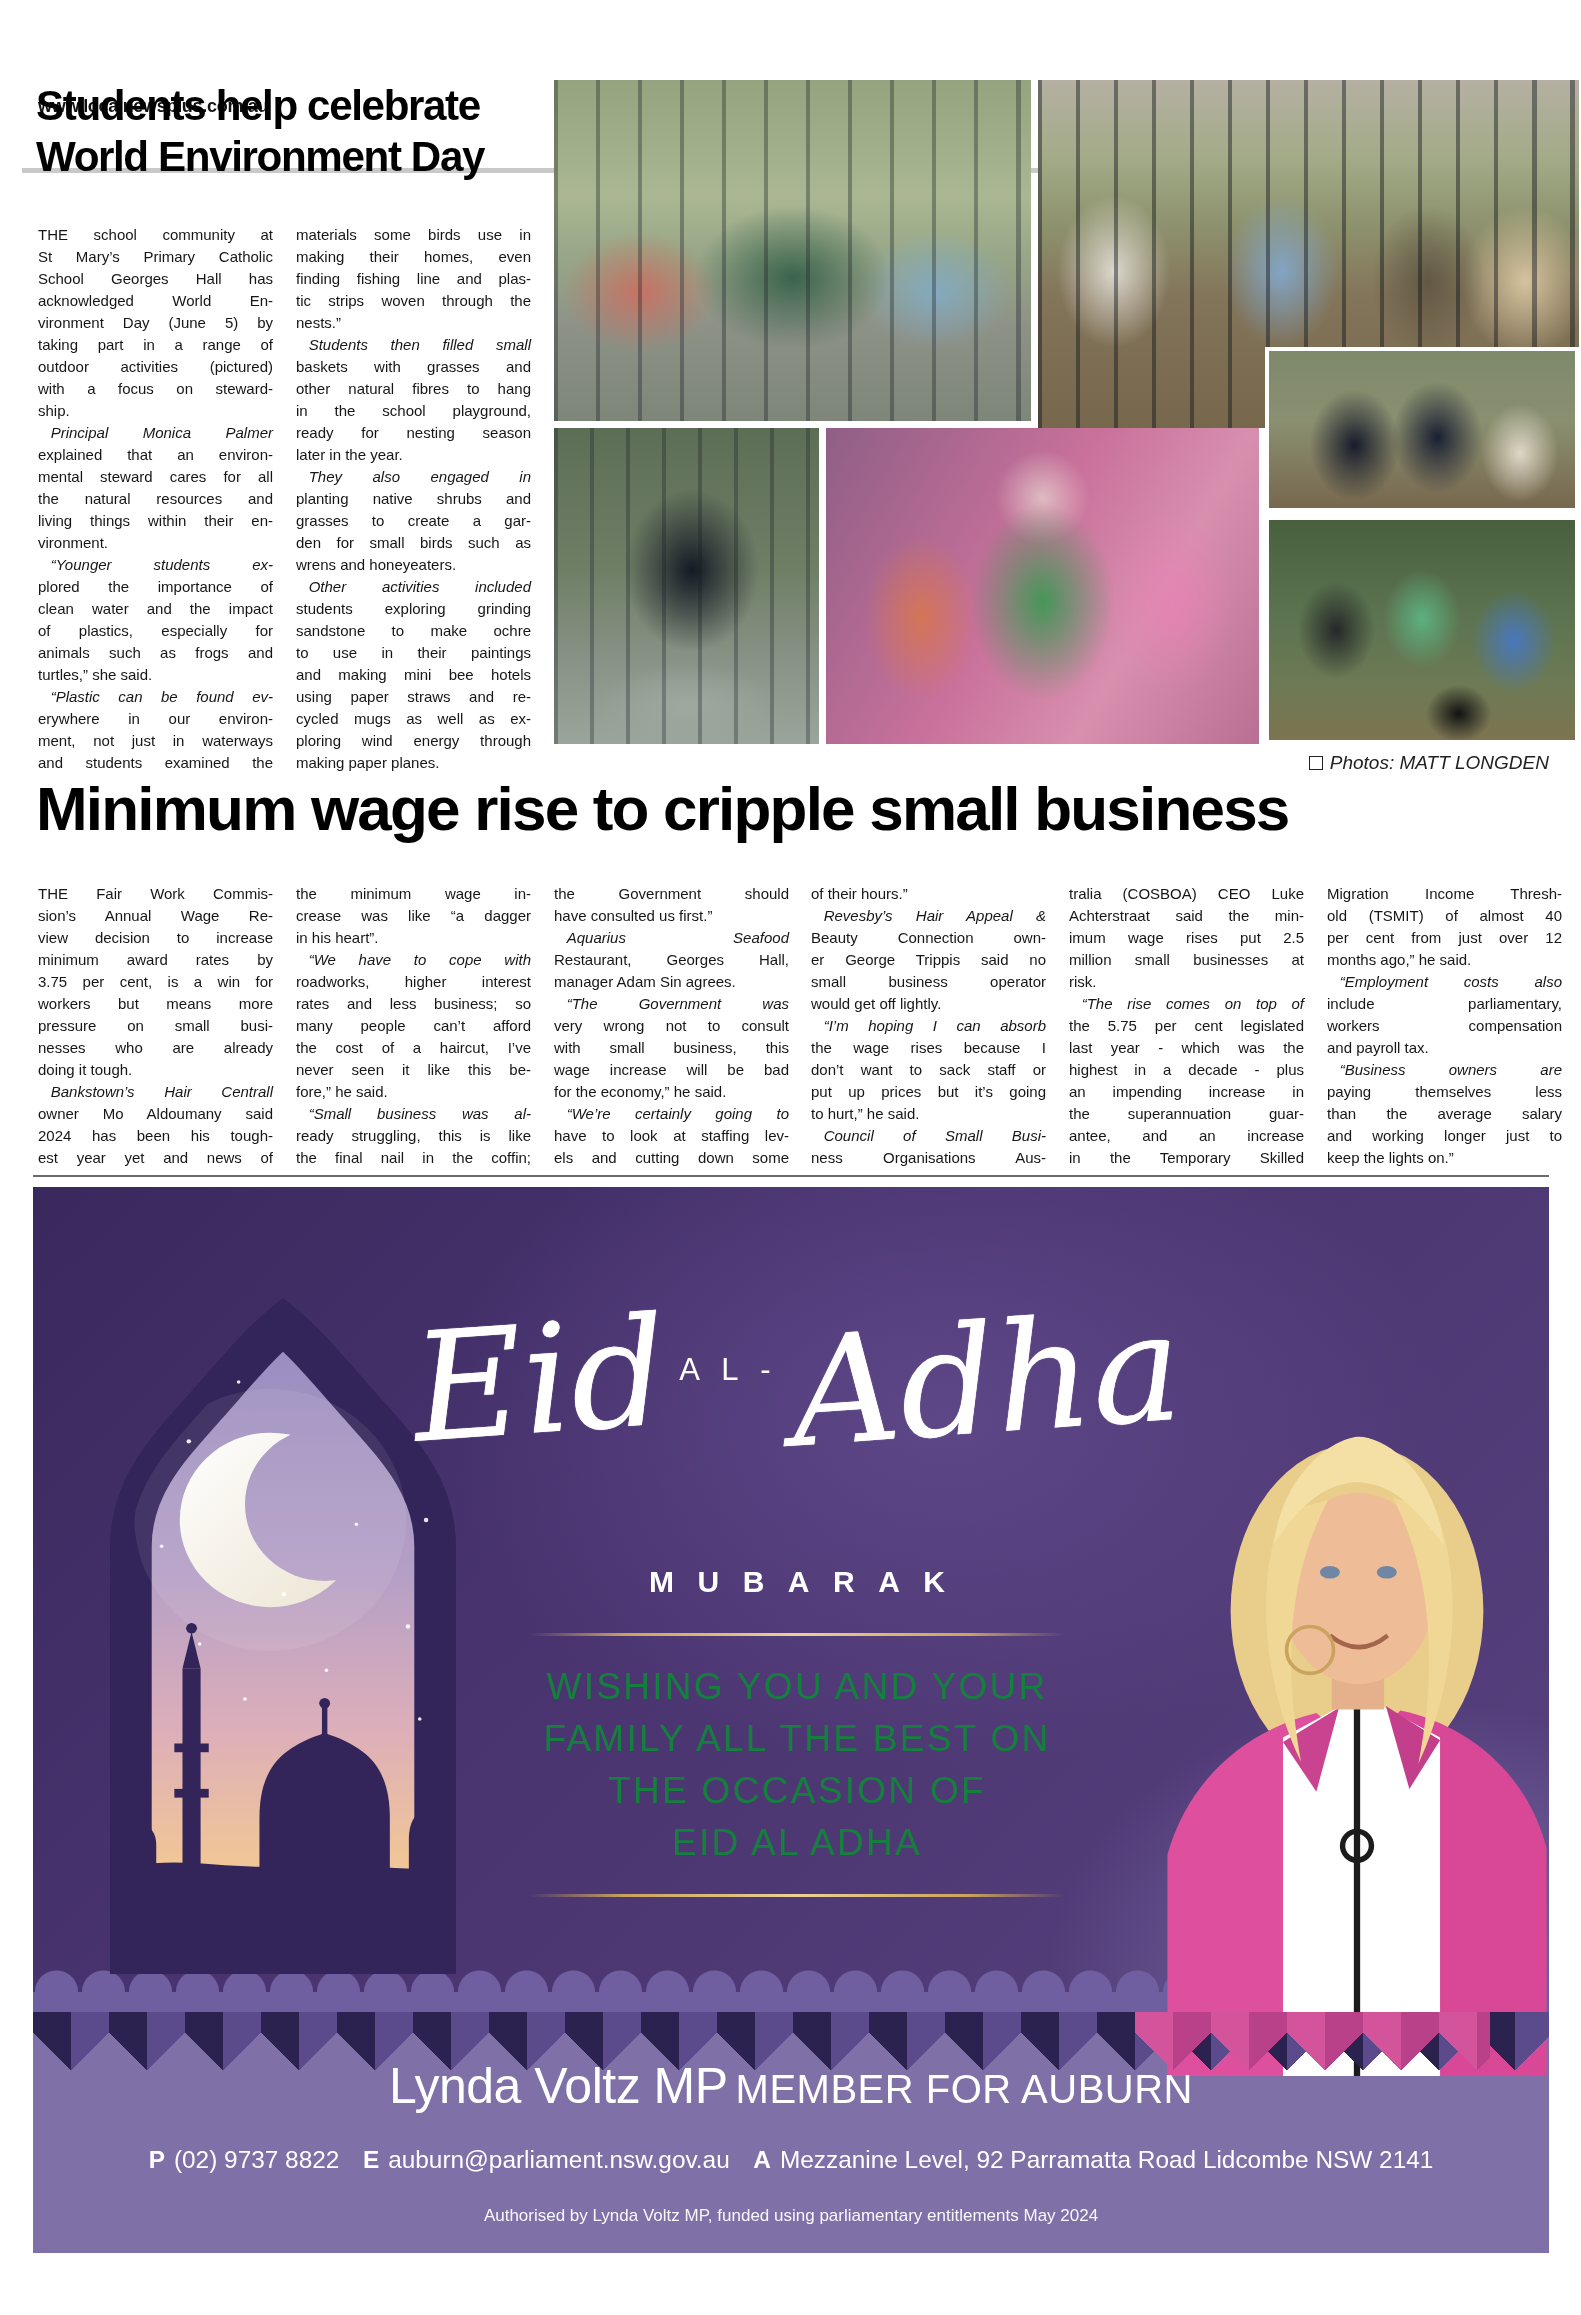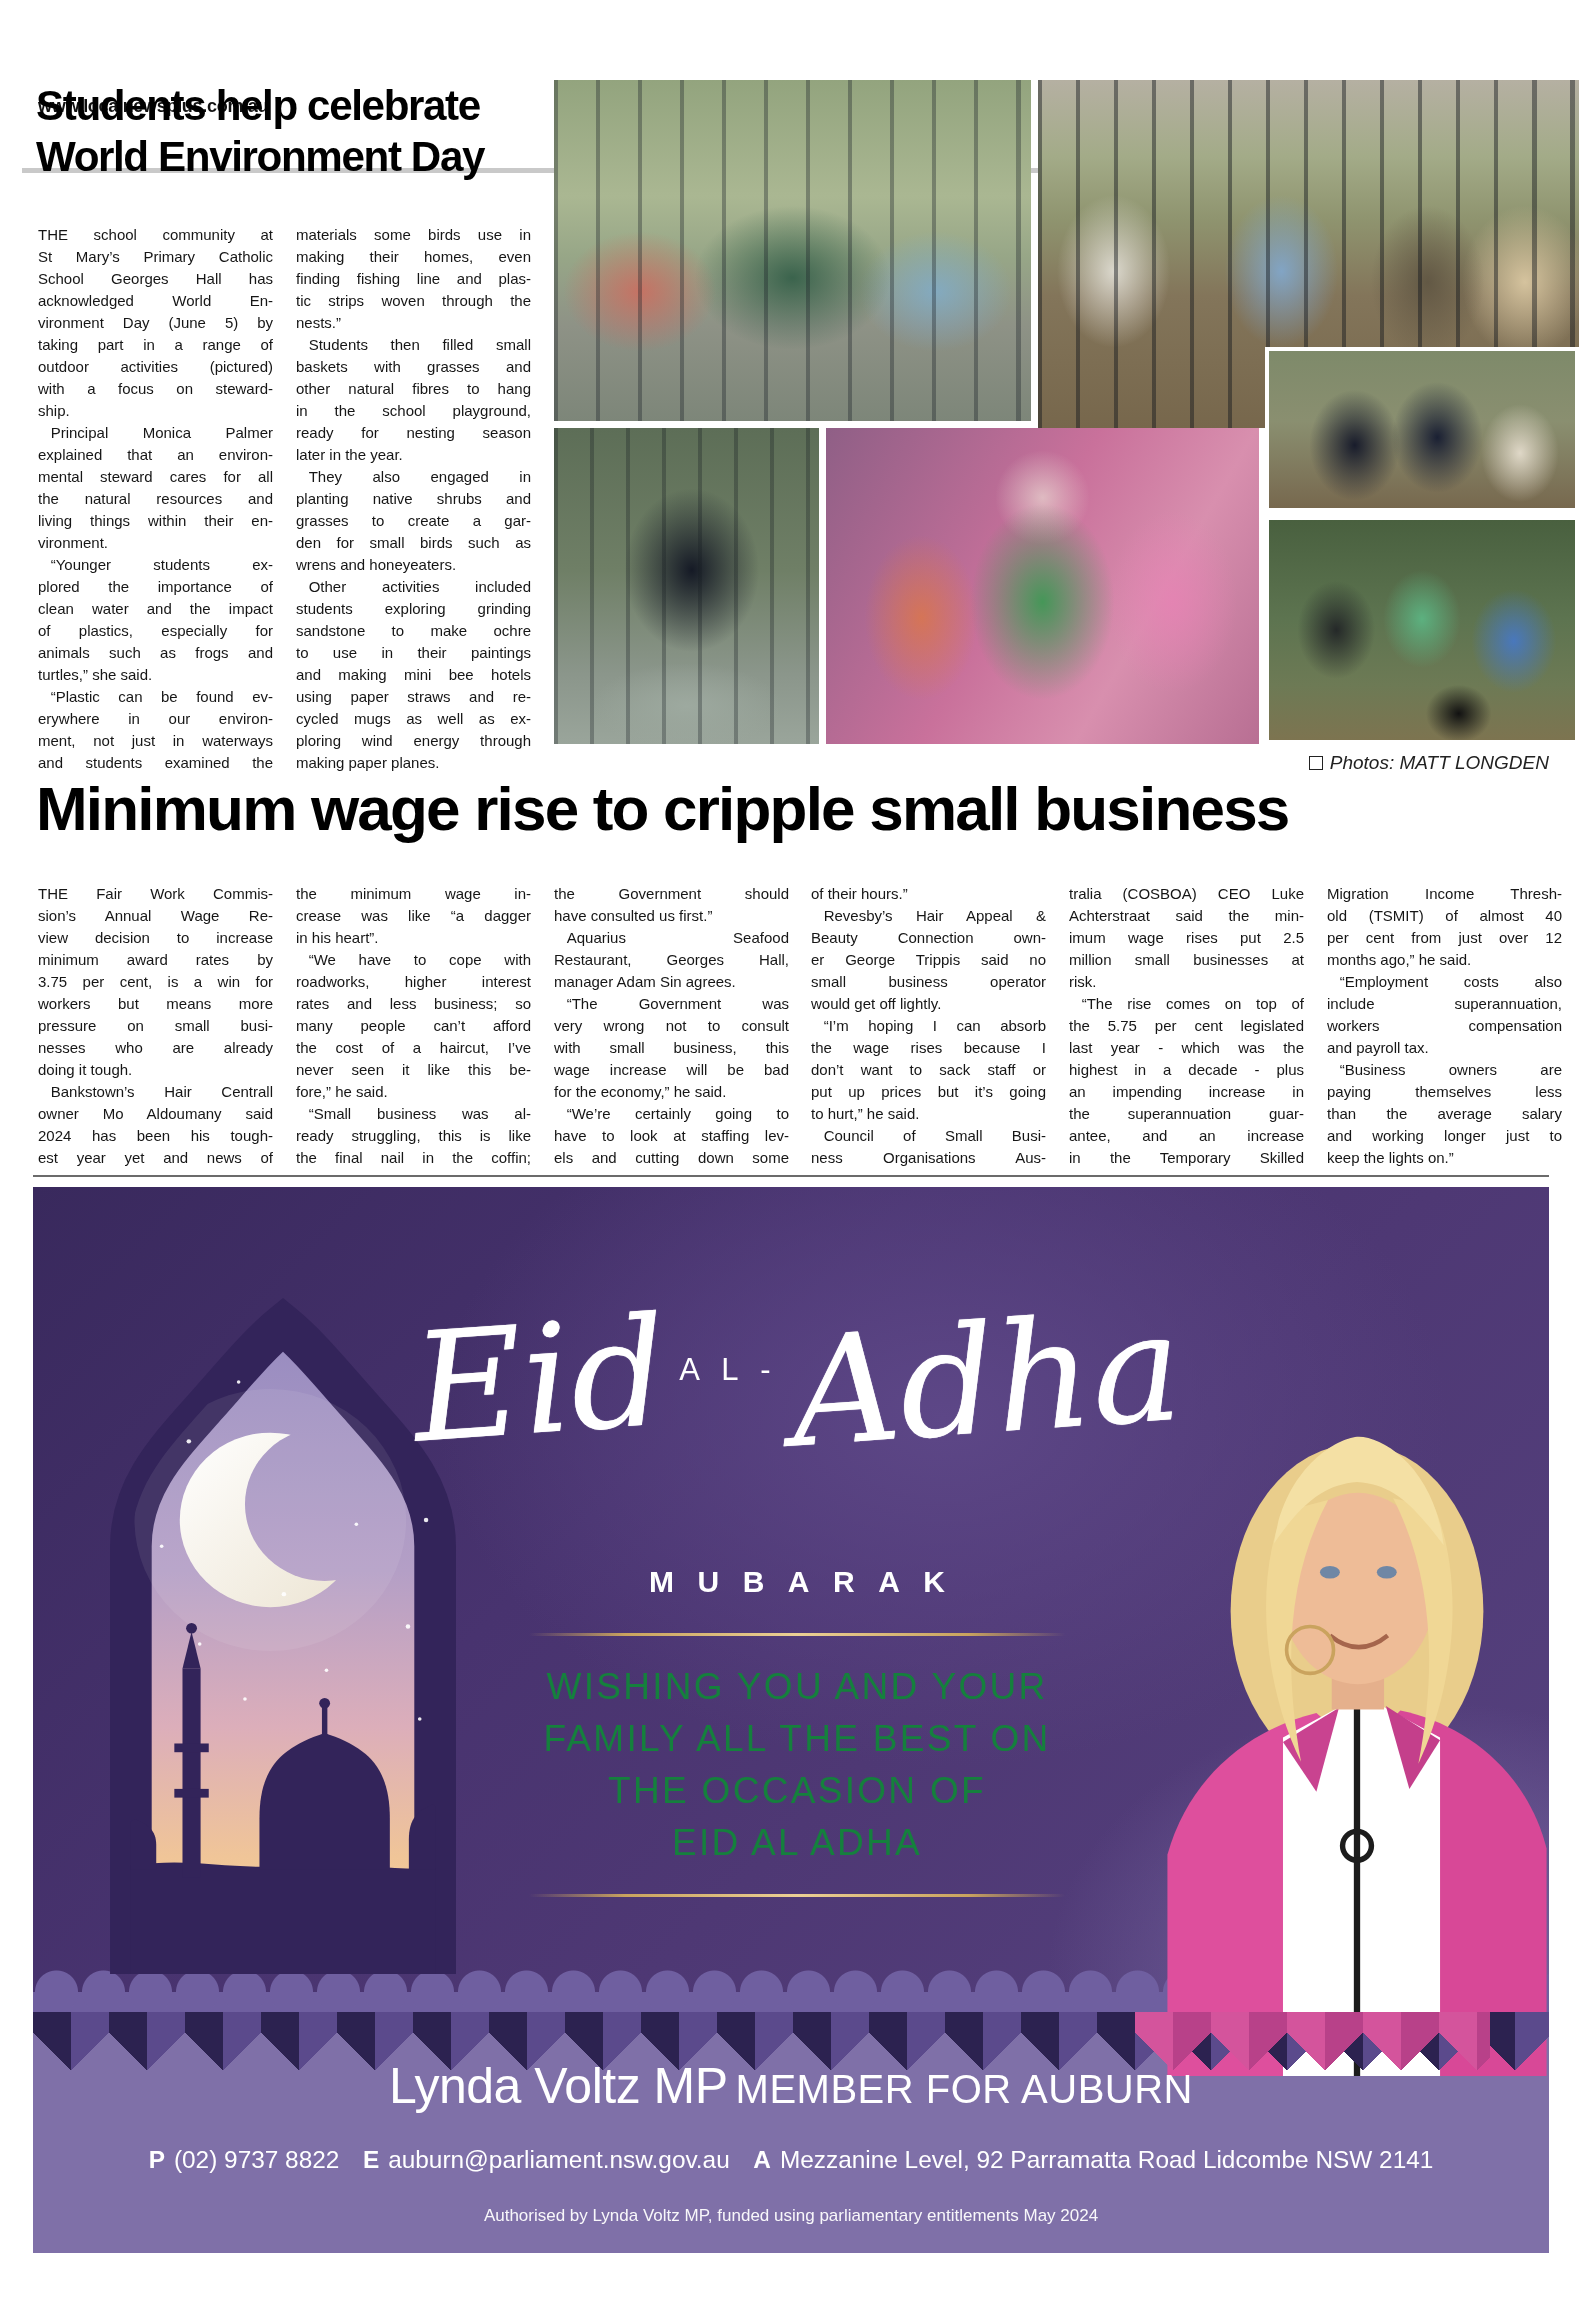--- a/index.html
+++ b/index.html
@@ -13,21 +13,21 @@
   .hdr-right .pipe{margin:0 8.1px 0 11px;font-weight:300;color:#333;}
   .hdr-right .pg{font-weight:bold;}
   .hdr-rule{position:absolute;left:22px;top:168px;width:1538px;height:4.5px;background:#c9c9c9;}
 
   
   .h1{position:absolute;left:36px;top:80px;width:529px;font-size:43px;line-height:51px;
       font-weight:800;letter-spacing:-1.4px;color:#000;transform:scaleX(.98);transform-origin:left top;}
   .col{position:absolute;font-size:15px;line-height:22px;color:#161616;}
   .line{text-align:justify;text-align-last:justify;}
   .line.pe{text-align-last:left;}
-  .line.ind{text-indent:12.7px;}
+  .line.ind{text-indent:12.7px;font-style:italic;}
   .a1c1{left:38px;top:224px;width:235px;}
   .a1c2{left:296px;top:224px;width:235px;}
 
   
   .ph{position:absolute;overflow:hidden;}
   .ph.b{border:4.5px solid #fff;box-sizing:border-box;z-index:2;}
   .p1{left:554px;top:80px;width:477px;height:341px;
       background:
       repeating-linear-gradient(90deg,rgba(24,30,38,.35) 0 4.5px,rgba(0,0,0,0) 4.5px 42px),
       radial-gradient(109px 86px at 18% 62%,rgba(215,100,88,.75),rgba(0,0,0,0) 70%),
@@ -284,21 +284,21 @@
       <div class="line">the superannuation guar-</div>
       <div class="line">antee, and an increase</div>
       <div class="line">in the Temporary Skilled</div>
     </div>
   <div class="col a2c6">
       <div class="line">Migration Income Thresh-</div>
       <div class="line">old (TSMIT) of almost 40</div>
       <div class="line">per cent from just over 12</div>
       <div class="line pe">months ago,” he said.</div>
       <div class="line ind">“Employment costs also</div>
-      <div class="line">include superannuation,</div>
+      <div class="line">include parliamentary,</div>
       <div class="line">workers compensation</div>
       <div class="line pe">and payroll tax.</div>
       <div class="line ind">“Business owners are</div>
       <div class="line">paying themselves less</div>
       <div class="line">than the average salary</div>
       <div class="line">and working longer just to</div>
       <div class="line pe">keep the lights on.”</div>
     </div>
   <div class="rule2"></div>
 

